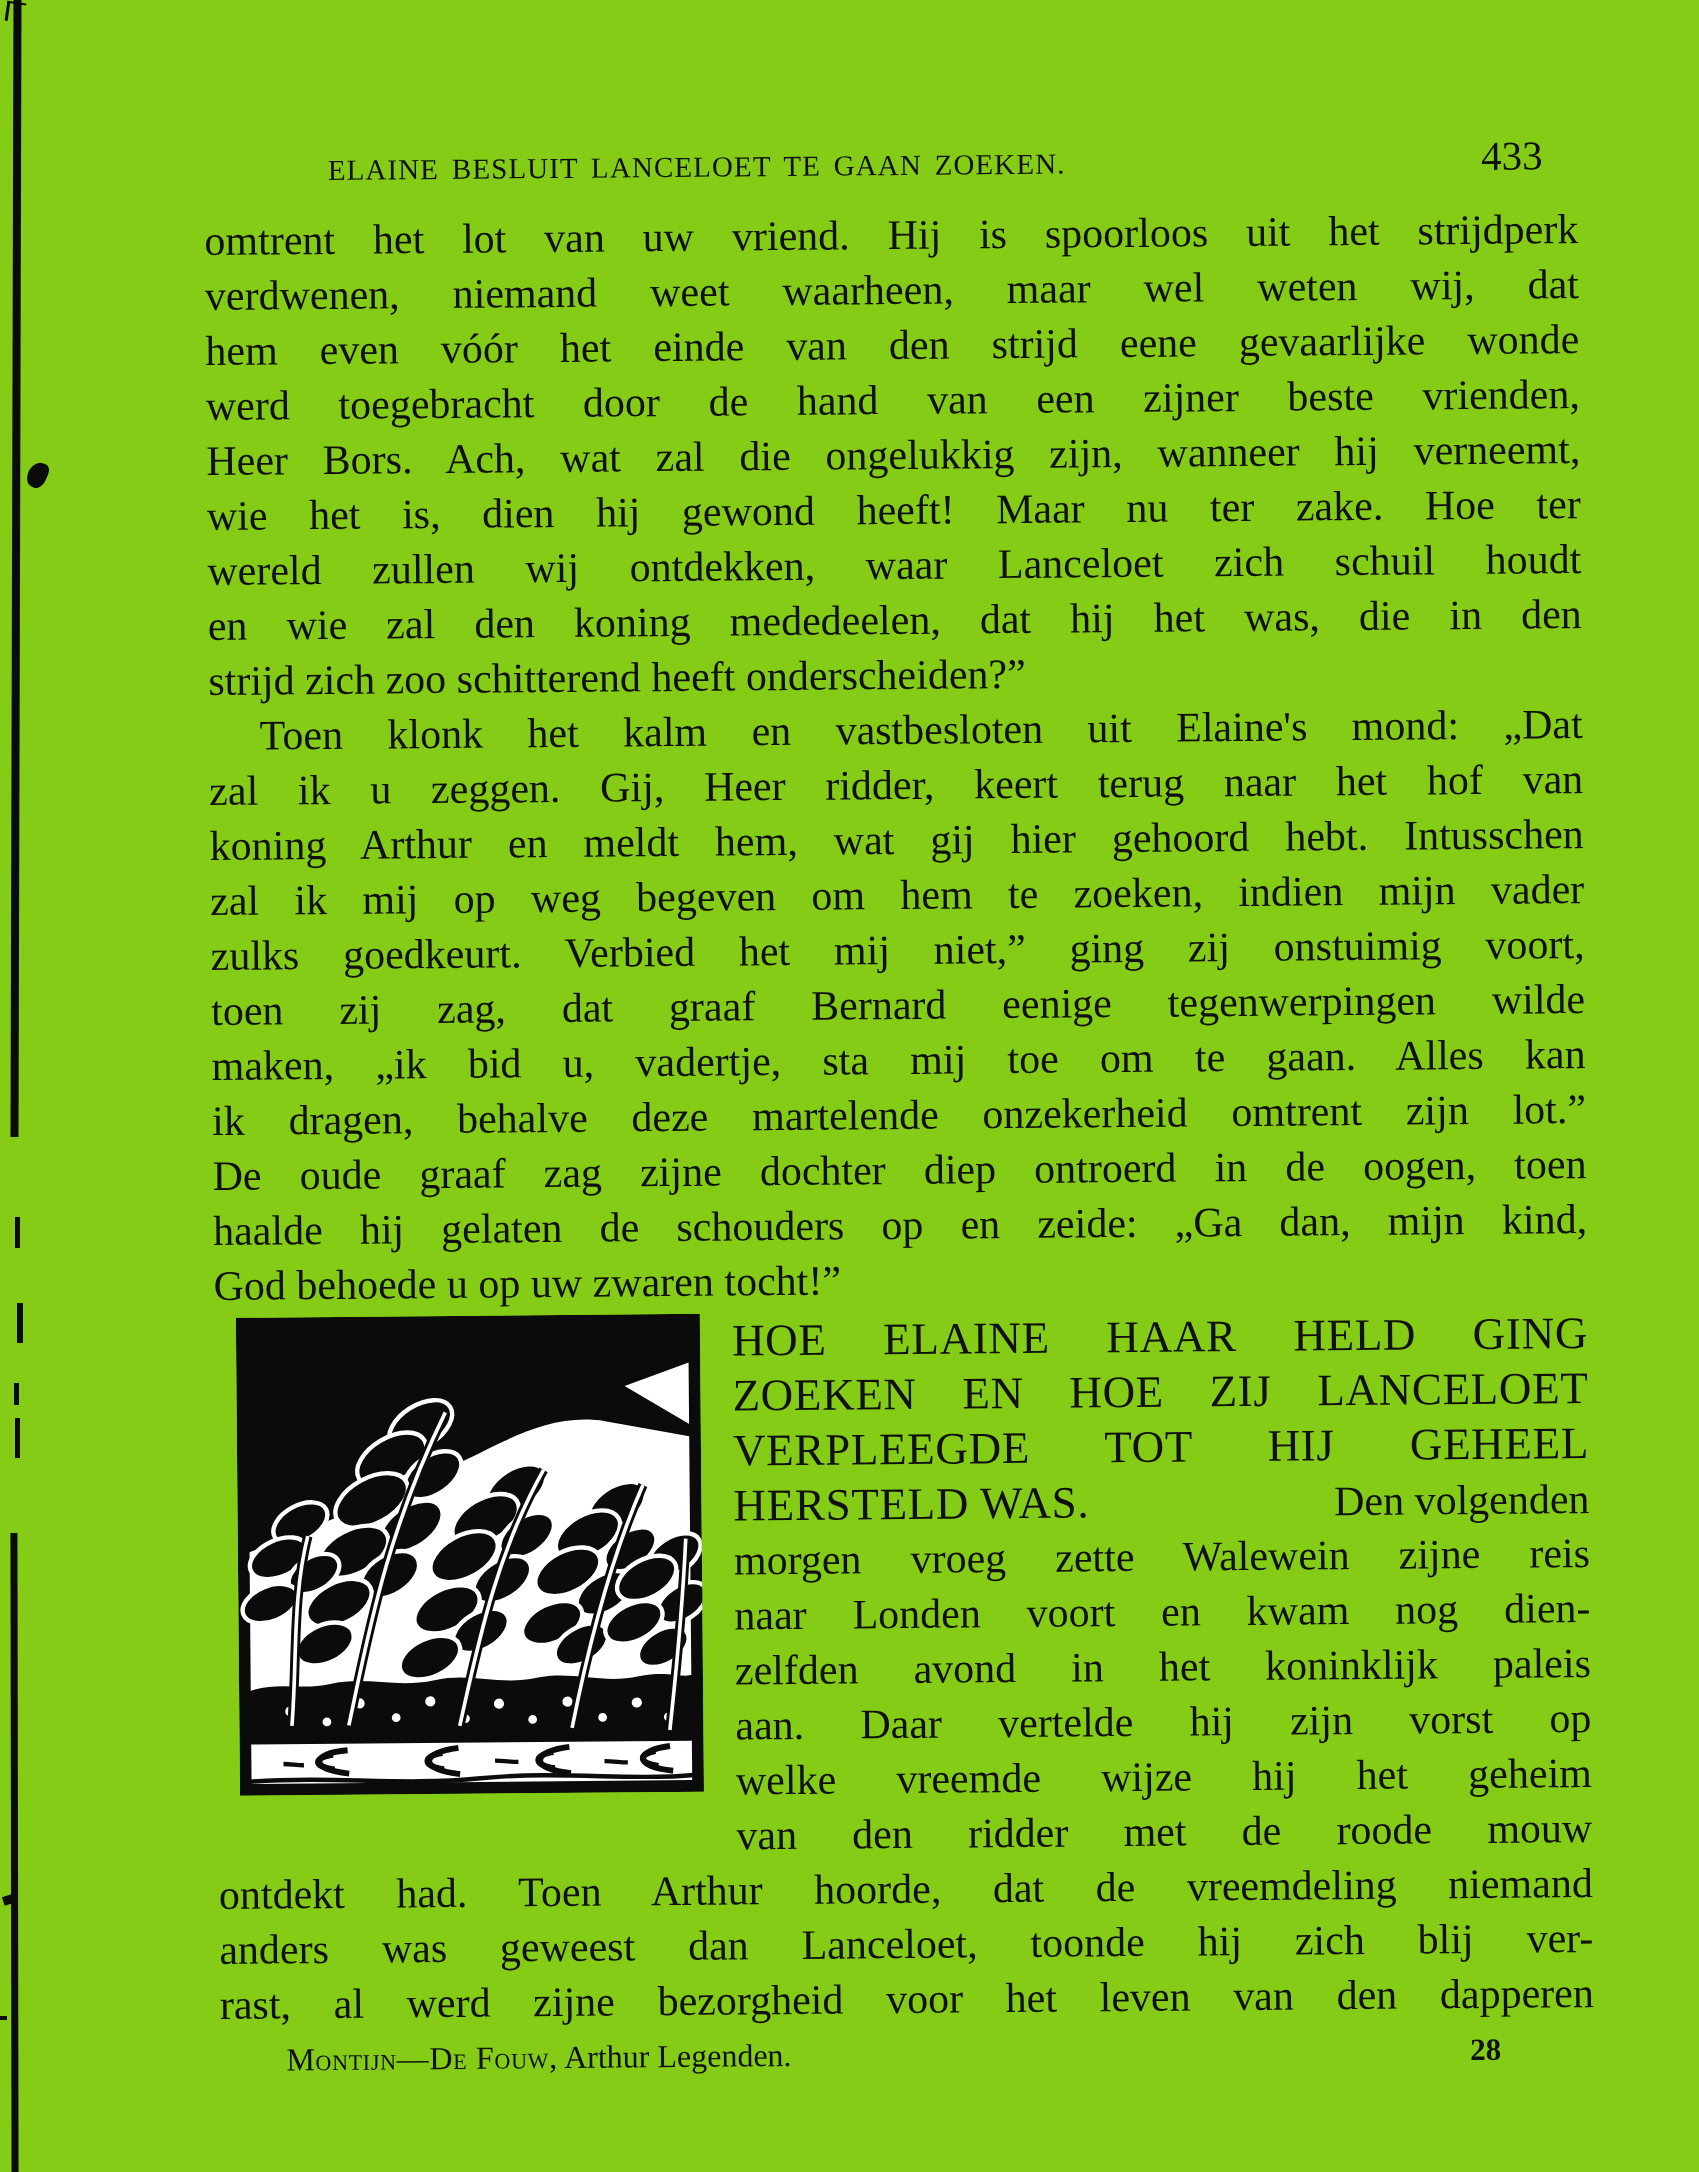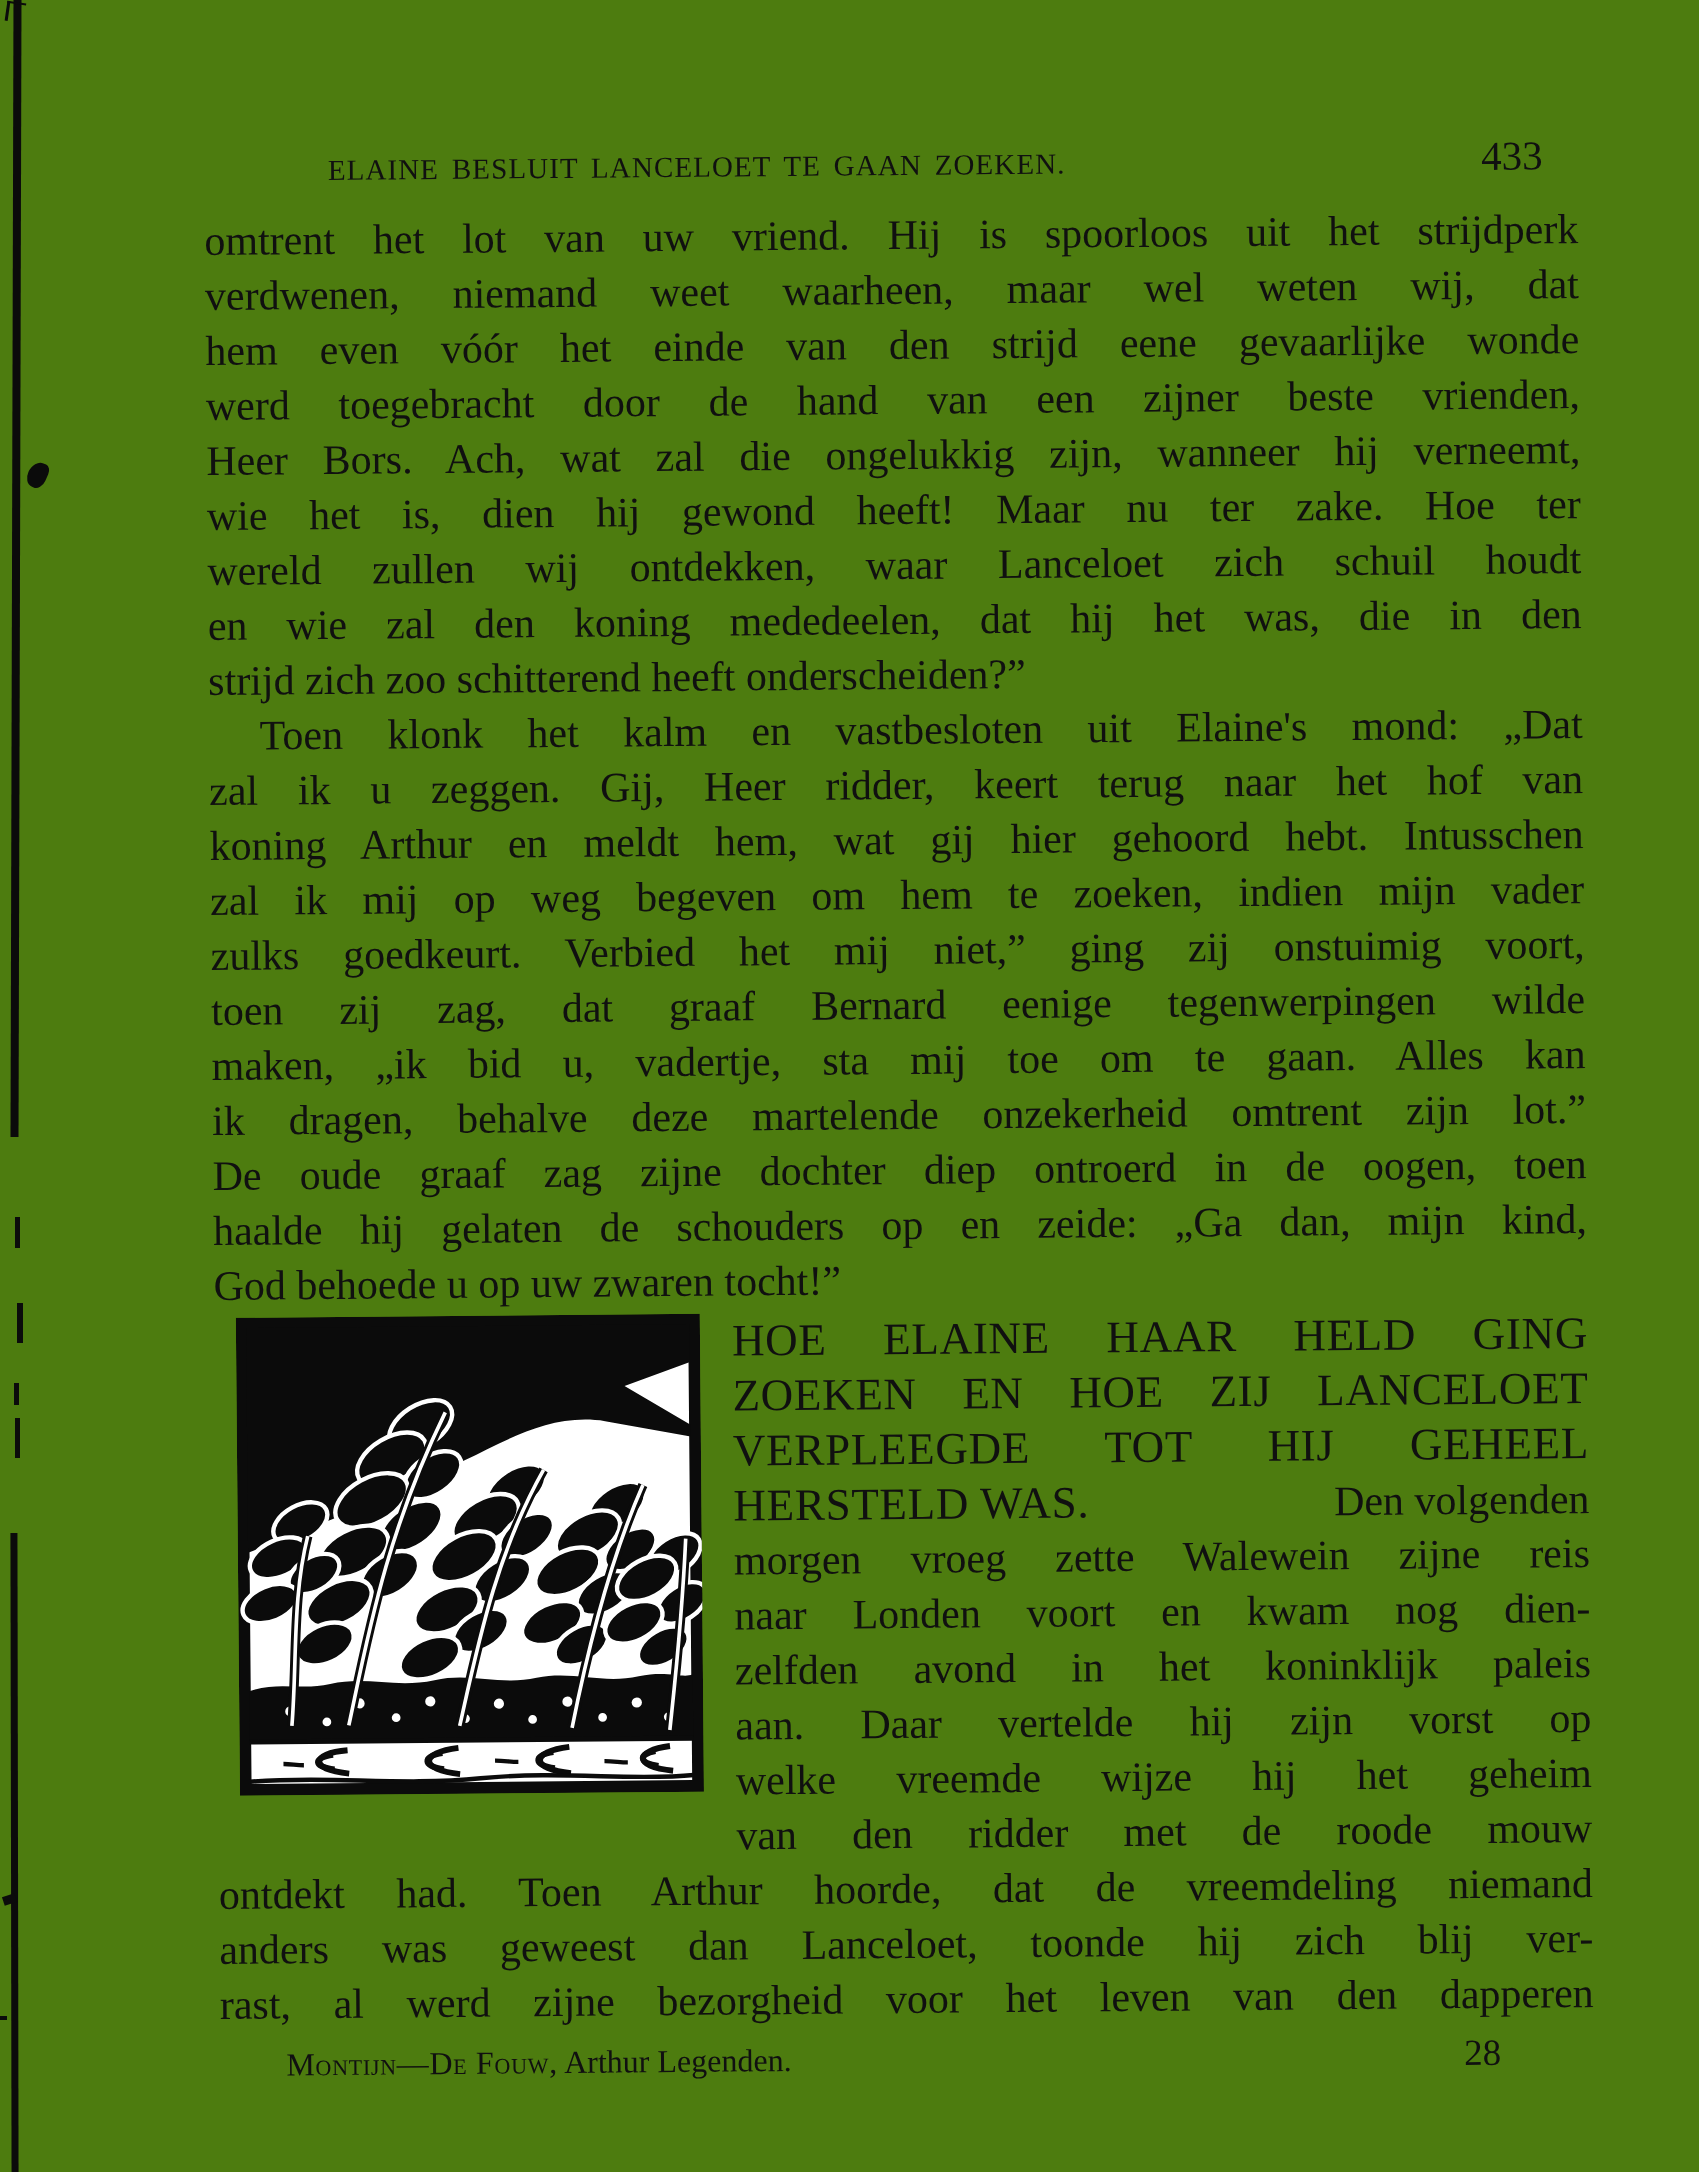--- a/index.html
+++ b/index.html
@@ -1,19 +1,19 @@
 <!DOCTYPE html>
 <html style="font-size:11.7px"><head>
 <meta charset="utf-8">
 <style>
   html,body { margin:0; padding:0; background:#e8e8e8; }
   .page {
     position:relative;
     width:1700px; height:2172px;
-    background:#4d7c0f;
+    background:#84cc16;
     color:#101010;
     font-family:"Liberation Serif", serif;
     overflow:hidden;
   }
   
   .artifact { position:absolute; background:#0b0b0b; }
   .spine-top    { left:12.4px;  top:0;      width:8px; height:1137px; transform:rotate(0.15deg); }
   .spine-bottom { left:11px;  top:1533px; width:6.6px;  height:639px;  transform:rotate(-0.1deg); }
   .comma-blob   { left:28px;  top:462px;  width:19px; height:26px;
                   border-radius:70% 40% 55% 60%; transform:rotate(24deg); }
@@ -50,21 +50,21 @@
   .section-row { display:flex; margin-top:4.4px; }
   .illustration { margin-left:22px; margin-right:32px; width:464px; height:478px; flex:none; }
   .side-col { width:856px; flex:none; }
   .caps-line { font-size:45px; letter-spacing:0.7px; }
   .mixed-line { display:flex; justify-content:space-between; align-items:baseline; }
   .caps-inline { font-size:45px; letter-spacing:0.7px; }
 
   .footer-row { display:flex; align-items:baseline; margin-top:8.8px; }
   .credit { margin-left:66px; font-size:32px; }
   .smallcaps { font-variant:small-caps; letter-spacing:0.7px; }
-  .sig-number { margin-left:auto; margin-right:93px; font-size:37px; }
+  .sig-number { margin-left:auto; margin-right:93px; font-size:31px;font-weight:bold; }
 </style>
 </head>
 <body>
 
 <div class="page">
 
   <div class="artifact spine-top"></div>
   <div class="artifact spine-bottom"></div>
   <div class="artifact comma-blob"></div>
   <div class="artifact dash-a"></div>

